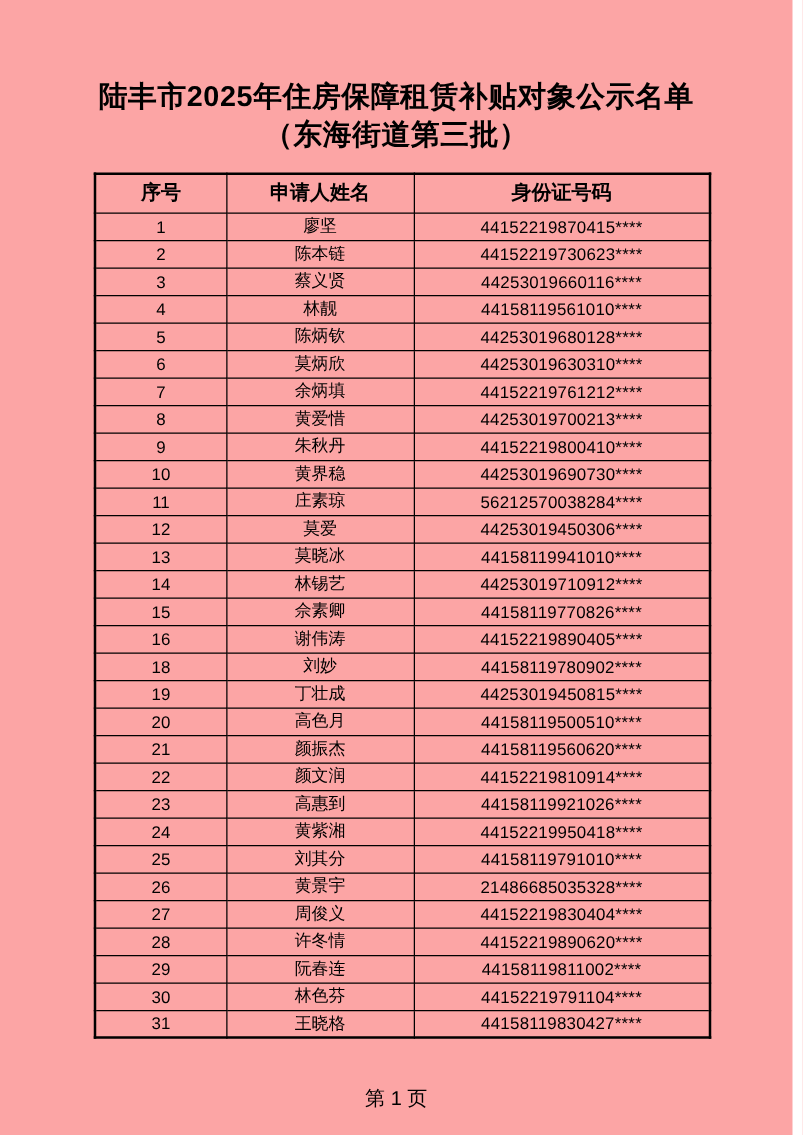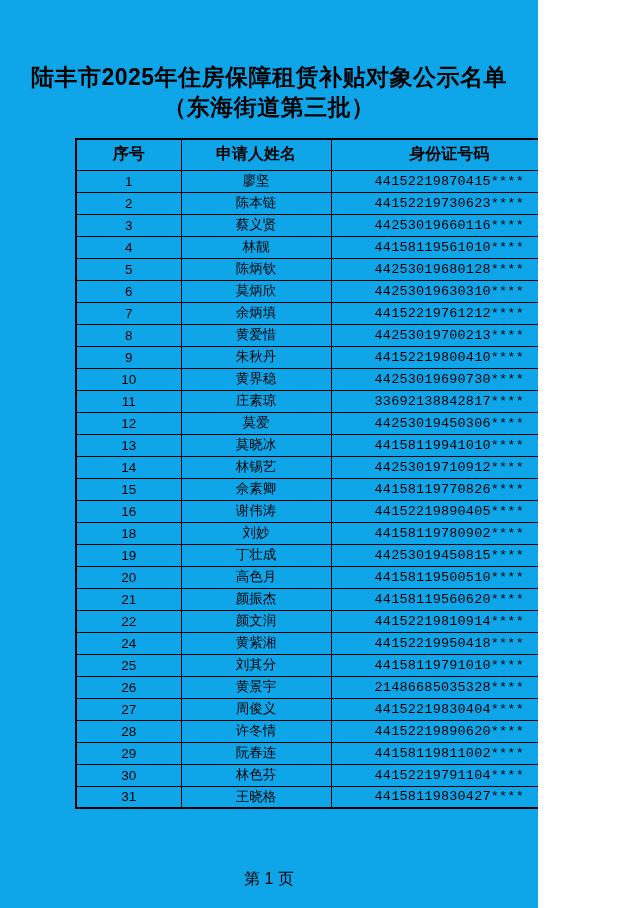--- a/index.html
+++ b/index.html
@@ -4,23 +4,23 @@
 <style>
   * { margin: 0; padding: 0; box-sizing: border-box; }
   html, body {
     width: 642px;
     background: #ffffff;
     font-family: "Liberation Sans", "DejaVu Sans", sans-serif;
     color: #000000;
   }
   .page {
     position: relative;
-    width: 538px;
+    width: 634px;
     height: 908px;
-    background: #0ea5e9;
+    background: #fca5a5;
     overflow: hidden;
   }
   .title-block {
     margin-top: 62px;
     text-align: center;
     font-weight: bold;
     font-size: 23px;
     line-height: 30px;
     letter-spacing: 0.5px;
     font-family: "Liberation Sans", "DejaVu Sans", sans-serif;
@@ -47,21 +47,21 @@
   }
   .roster-table td {
     height: 22px;
     font-size: 13.5px;
     font-weight: normal;
     padding: 0 2px;
   }
   .col-index { width: 105px; }
   .col-name  { width: 150px; }
   .col-id    { width: 237px; }
-  td.cell-id { font-family: Liberation Mono, monospace; letter-spacing: 0.2px; }
+  td.cell-id { font-family: Liberation Sans, sans-serif; letter-spacing: 0.2px; }
   .footer {
     position: absolute;
     left: 0;
     right: 0;
     bottom: 18px;
     text-align: center;
     font-size: 16px;
     font-family: "Liberation Sans", "DejaVu Sans", sans-serif;
   }
 </style>
@@ -135,21 +135,21 @@
           <td class="cell-id">44152219800410****</td>
         </tr>
         <tr>
           <td class="cell-index">10</td>
           <td class="cell-name">黄界稳</td>
           <td class="cell-id">44253019690730****</td>
         </tr>
         <tr>
           <td class="cell-index">11</td>
           <td class="cell-name">庄素琼</td>
-          <td class="cell-id">33692138842817****</td>
+          <td class="cell-id">56212570038284****</td>
         </tr>
         <tr>
           <td class="cell-index">12</td>
           <td class="cell-name">莫爱</td>
           <td class="cell-id">44253019450306****</td>
         </tr>
         <tr>
           <td class="cell-index">13</td>
           <td class="cell-name">莫晓冰</td>
           <td class="cell-id">44158119941010****</td>
@@ -188,20 +188,25 @@
           <td class="cell-index">21</td>
           <td class="cell-name">颜振杰</td>
           <td class="cell-id">44158119560620****</td>
         </tr>
         <tr>
           <td class="cell-index">22</td>
           <td class="cell-name">颜文润</td>
           <td class="cell-id">44152219810914****</td>
         </tr>
         <tr>
+          <td class="cell-index">23</td>
+          <td class="cell-name">高惠到</td>
+          <td class="cell-id">44158119921026****</td>
+        </tr>
+        <tr>
           <td class="cell-index">24</td>
           <td class="cell-name">黄紫湘</td>
           <td class="cell-id">44152219950418****</td>
         </tr>
         <tr>
           <td class="cell-index">25</td>
           <td class="cell-name">刘其分</td>
           <td class="cell-id">44158119791010****</td>
         </tr>
         <tr>

